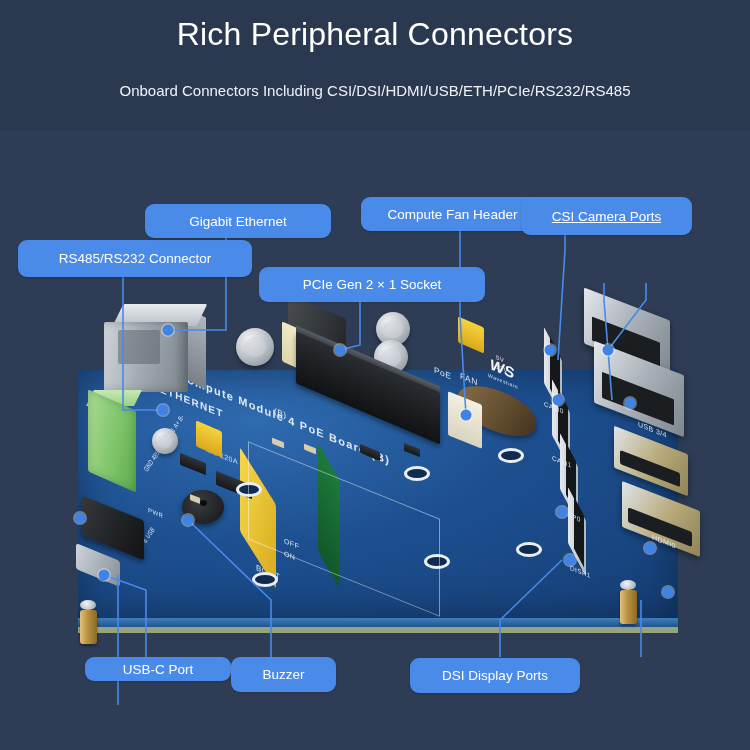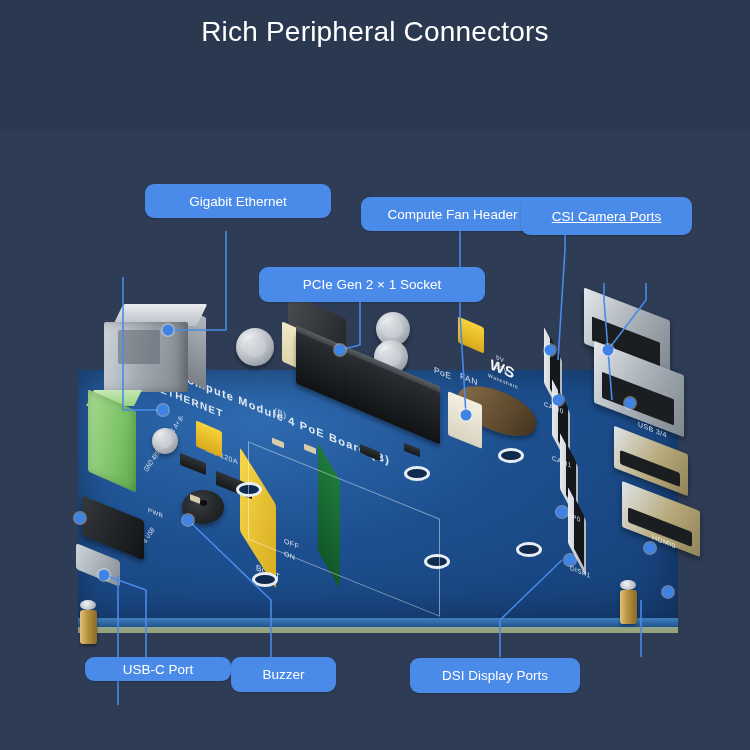--- a/index.html
+++ b/index.html
@@ -2,21 +2,21 @@
 <html><head>
 <meta charset="utf-8">
 <style>
   html,body{margin:0;padding:0;background:#2e3c55;}
   .stage{position:relative;width:750px;height:750px;overflow:hidden;
          font-family:"Liberation Sans",sans-serif;background:#2e3c55;}
 
   
   .header{position:absolute;left:0;top:0;width:750px;height:131px;background:#2b3950;}
   .title{position:absolute;left:0;top:16px;width:750px;text-align:center;
-         color:#ffffff;font-size:28px;letter-spacing:.2px;}
+         color:#ffffff;font-size:32px;letter-spacing:.2px;}
   .subtitle{position:absolute;left:0;top:82px;width:750px;text-align:center;
             color:#eef2f8;font-size:15px;}
 
   
   .lbl{position:absolute;background:#4a8ae8;color:#ffffff;border-radius:9px;
        display:flex;align-items:center;justify-content:center;
        font-size:13.5px;white-space:nowrap;padding:0 12px;
        box-shadow:0 1px 2px rgba(0,0,0,.18);z-index:30;}
 
   
@@ -164,20 +164,21 @@
   .ws-sub{position:absolute;left:428px;top:78px;color:#dbe6f2;font-size:5px;
           letter-spacing:.6px;transform:skewY(22deg);}
 </style>
 </head>
 <body>
 
 <div class="stage">
 
   <div class="header"></div>
   <div class="title">Rich Peripheral Connectors</div>
+  <div class="subtitle">Onboard Connectors Including CSI/DSI/HDMI/USB/ETH/PCIe/RS232/RS485</div>
 
   <div class="board-wrap">
 
     <div class="pcb"></div>
     <div class="pcb-edge"></div>
     <div class="pcb-edge2"></div>
 
     <div class="silk silk-b" style="left:100px;top:96px;transform:skewY(22deg);">ETHERNET</div>
     <div class="silk silk-b" style="left:118px;top:112px;transform:skewY(22deg);font-size:11px;">Compute Module 4 PoE Board (B)</div>
     <div class="silk" style="left:214px;top:108px;transform:skewY(22deg);">(B)</div>
@@ -311,22 +312,23 @@
   <div class="dot" style="left:608px;top:350px;"></div>
   <div class="dot" style="left:630px;top:403px;"></div>
   <div class="dot" style="left:104px;top:575px;"></div>
   <div class="dot" style="left:188px;top:520px;"></div>
   <div class="dot" style="left:562px;top:512px;"></div>
   <div class="dot" style="left:570px;top:560px;"></div>
   <div class="dot" style="left:650px;top:548px;"></div>
   <div class="dot" style="left:668px;top:592px;"></div>
   <div class="dot" style="left:80px;top:518px;"></div>
 
-
-  <div class="lbl" style="left:145px;top:184px;width:162px;height:34px;">Gigabit Ethernet</div>
+  <div class="lbl" style="left:18px;top:240px;width:210px;height:37px;">RS485/RS232 Connector</div>
+
+  <div class="lbl" style="left:145px;top:204px;width:162px;height:34px;">Gigabit Ethernet</div>
 
   <div class="lbl" style="left:259px;top:243px;width:202px;height:35px;margin-top:24px;">PCIe Gen 2 × 1 Socket</div>
 
   <div class="lbl" style="left:361px;top:197px;width:159px;height:34px;">Compute Fan Header</div>
 
   <div class="lbl" style="left:521px;top:197px;width:147px;height:38px;text-decoration:underline;">CSI Camera Ports</div>
 
 
   <div class="lbl" style="left:85px;top:657px;width:122px;height:24px;">USB-C Port</div>
 

